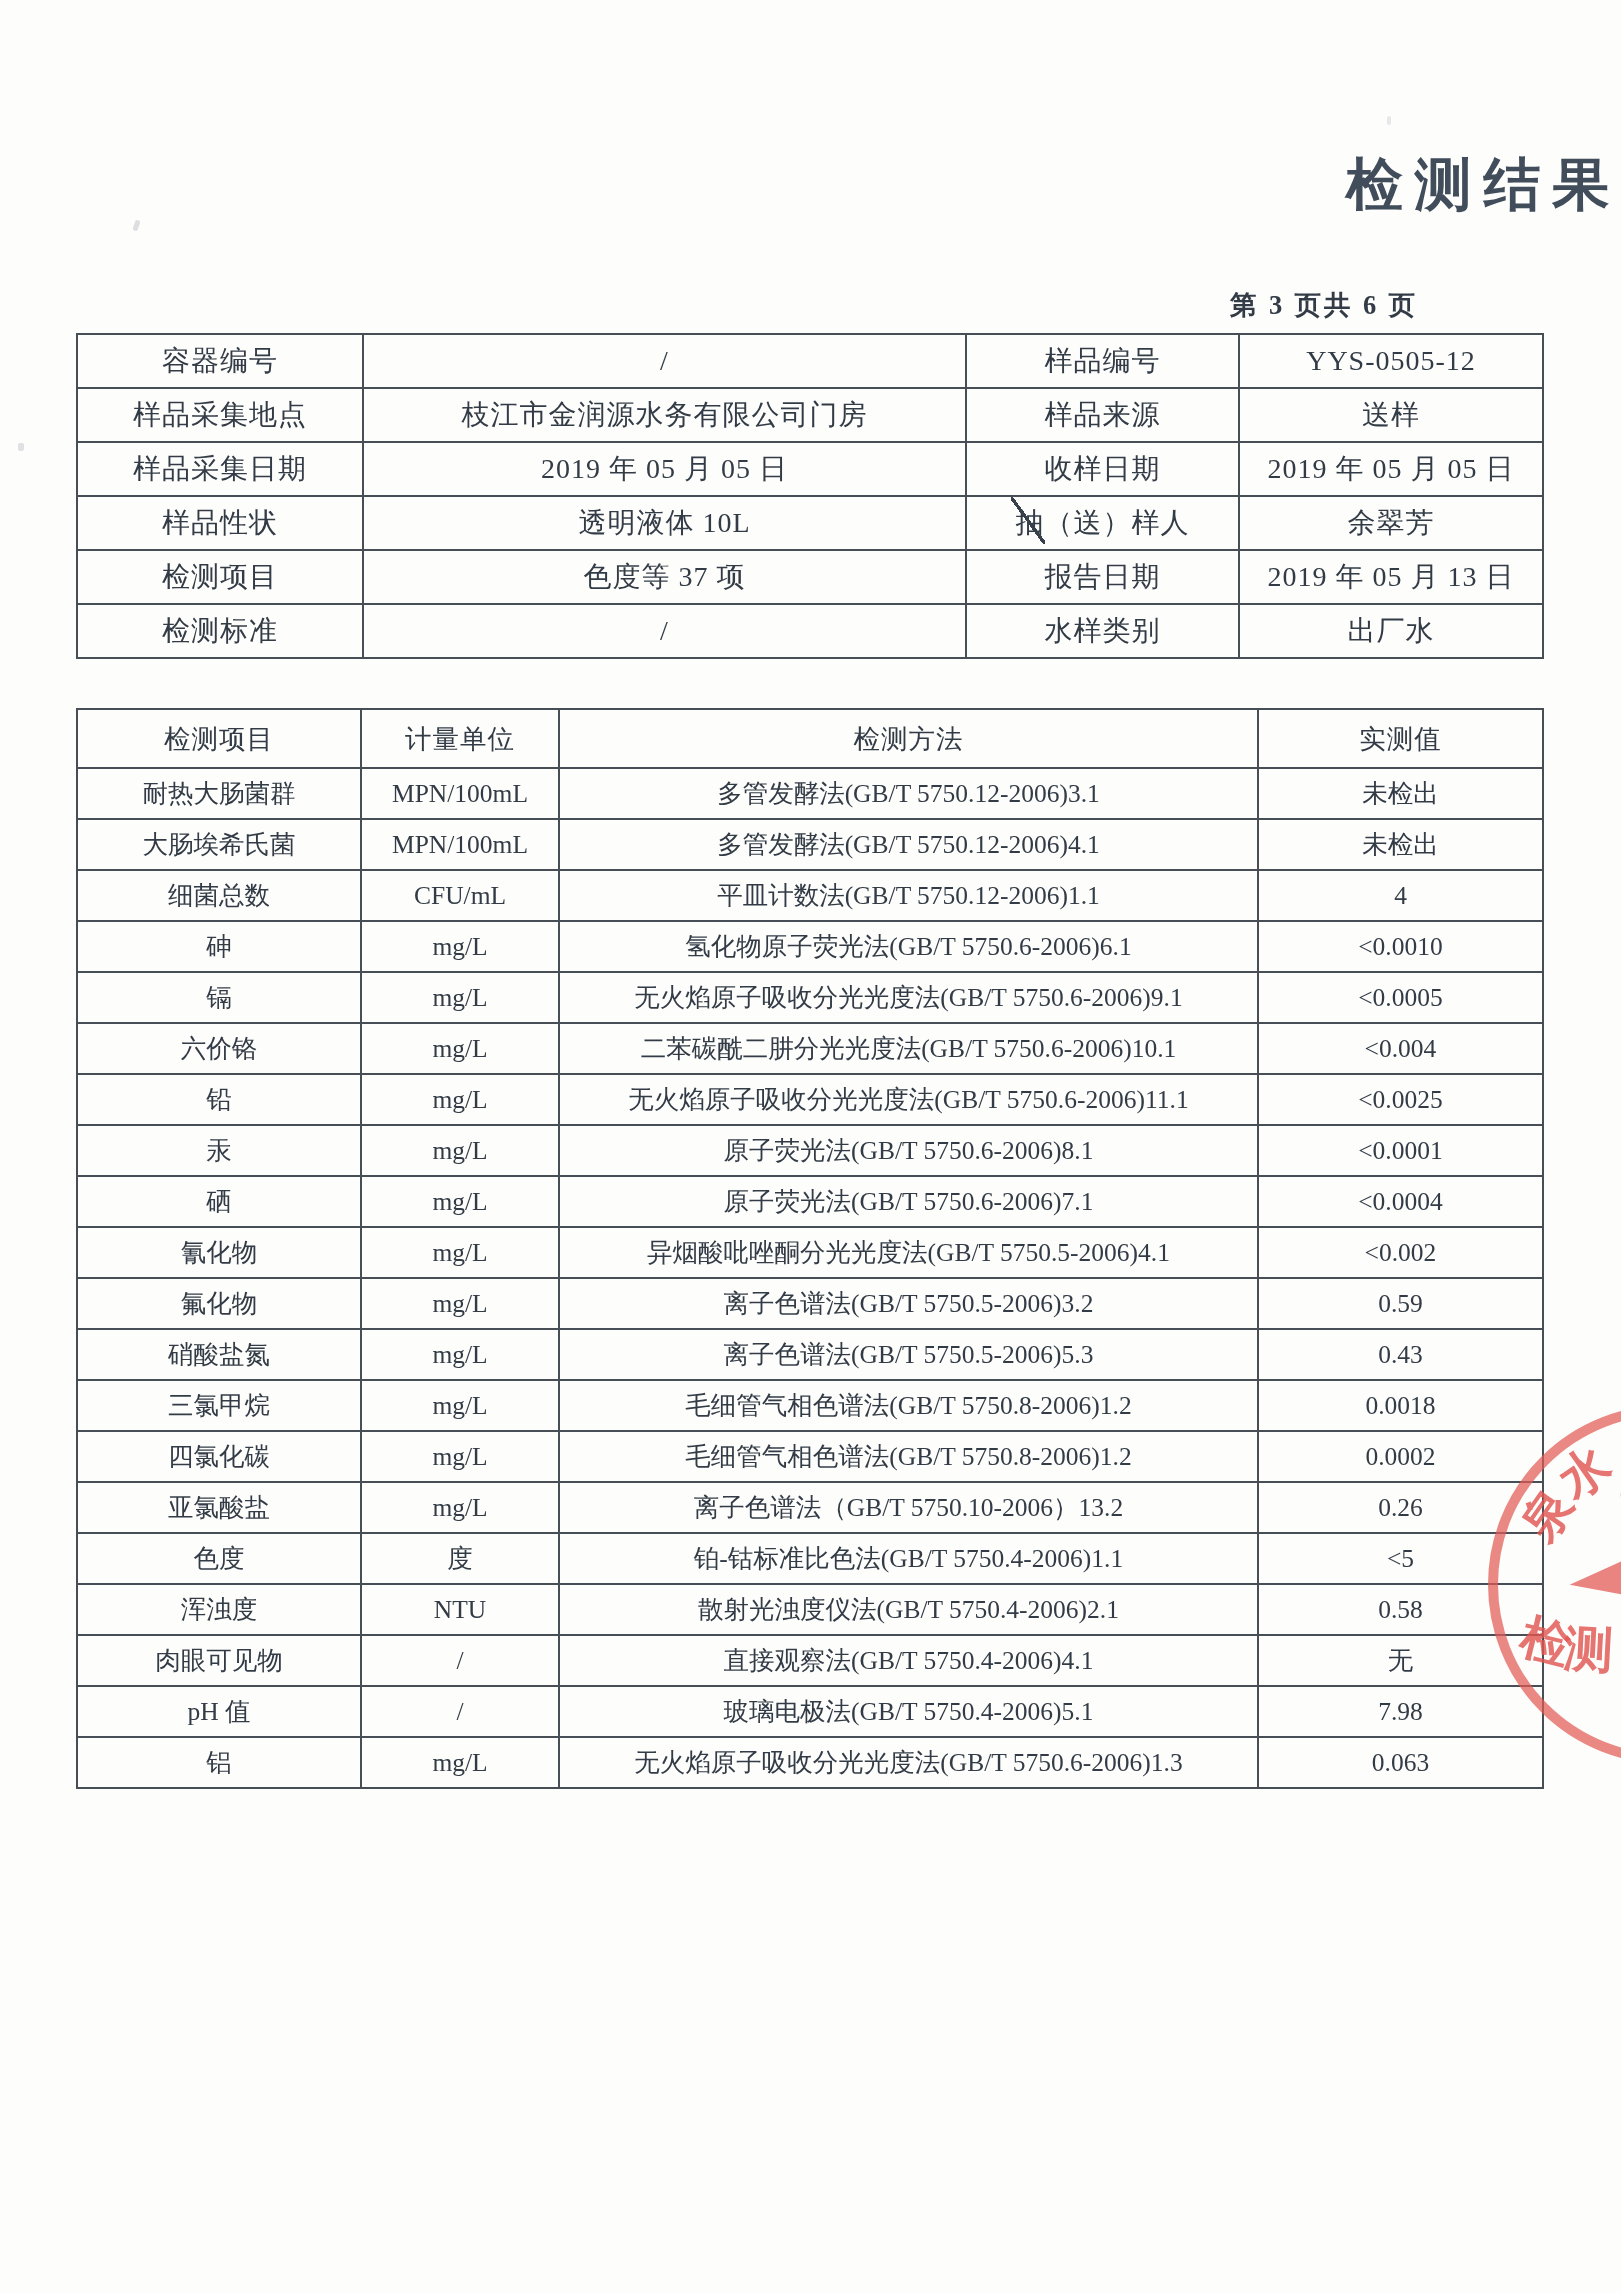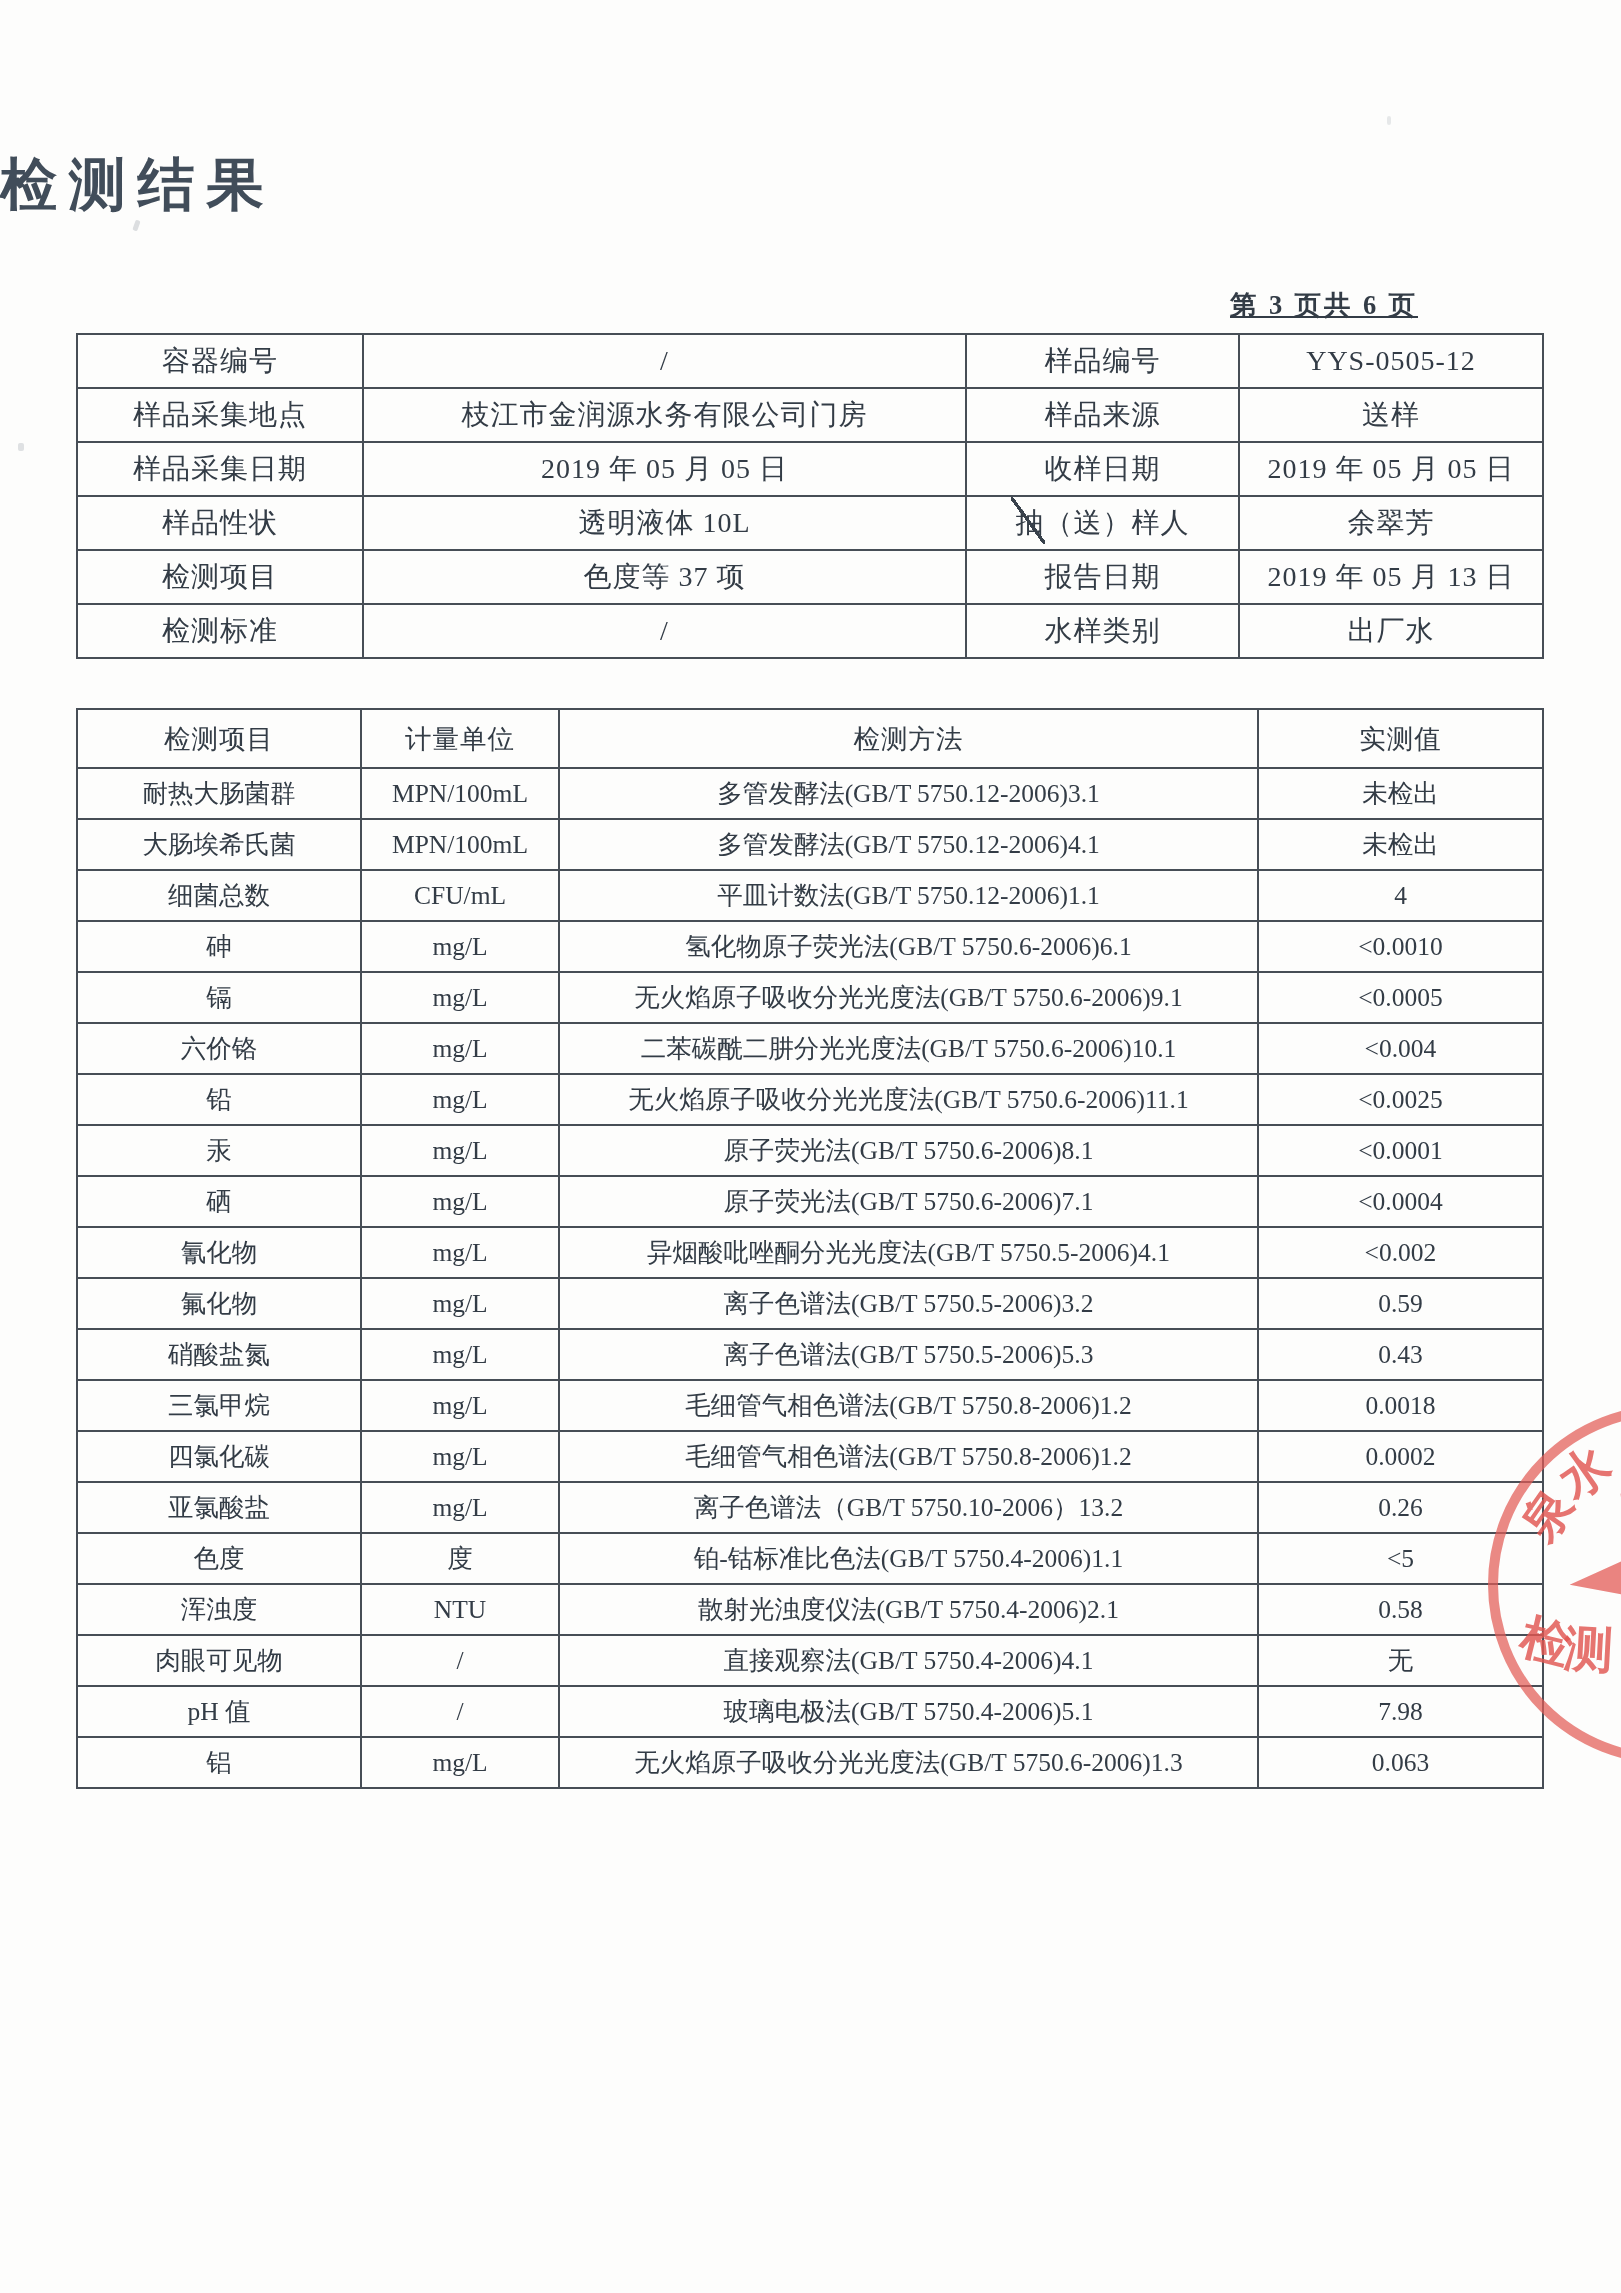--- a/index.html
+++ b/index.html
@@ -4,26 +4,26 @@
 <style>
   html,body { margin:0; padding:0; background:#e9e9e9; }
   .page {
     position:relative; width:1621px; height:2294px; margin:0 auto;
     background:#fdfdfc; overflow:hidden;
     font-family:"Liberation Serif","DejaVu Serif",serif;
     color:#333c46;
   }
   .title {
     position:absolute; top:147px; left:0; width:100%;
-    text-align:left; font-size:57px; font-weight:600;
+    text-align:right; font-size:57px; font-weight:600;
     letter-spacing:11.8px; color:#414d5a;
   }
   .page-indicator {
     position:absolute; top:287px; left:1230px;
-    font-size:26.5px; font-weight:600; letter-spacing:2.9px; color:#333c46;text-decoration:underline;
+    font-size:26.5px; font-weight:600; letter-spacing:2.9px; color:#333c46;
   }
   table { border-collapse:collapse; table-layout:fixed; position:absolute; left:76px; background:transparent; }
   td, th {
     border:2px solid #474e56; text-align:center; vertical-align:middle;
     font-weight:normal; padding:0 3.9px; overflow:hidden; white-space:nowrap;
   }
   .info-table { top:333px; width:1466px; }
   .info-table td { height:52px; font-size:28px; letter-spacing:1px;text-align:center; }
   .results-table { top:708px; width:1466px; }
   .results-table td { height:49px; font-size:25.5px; }

